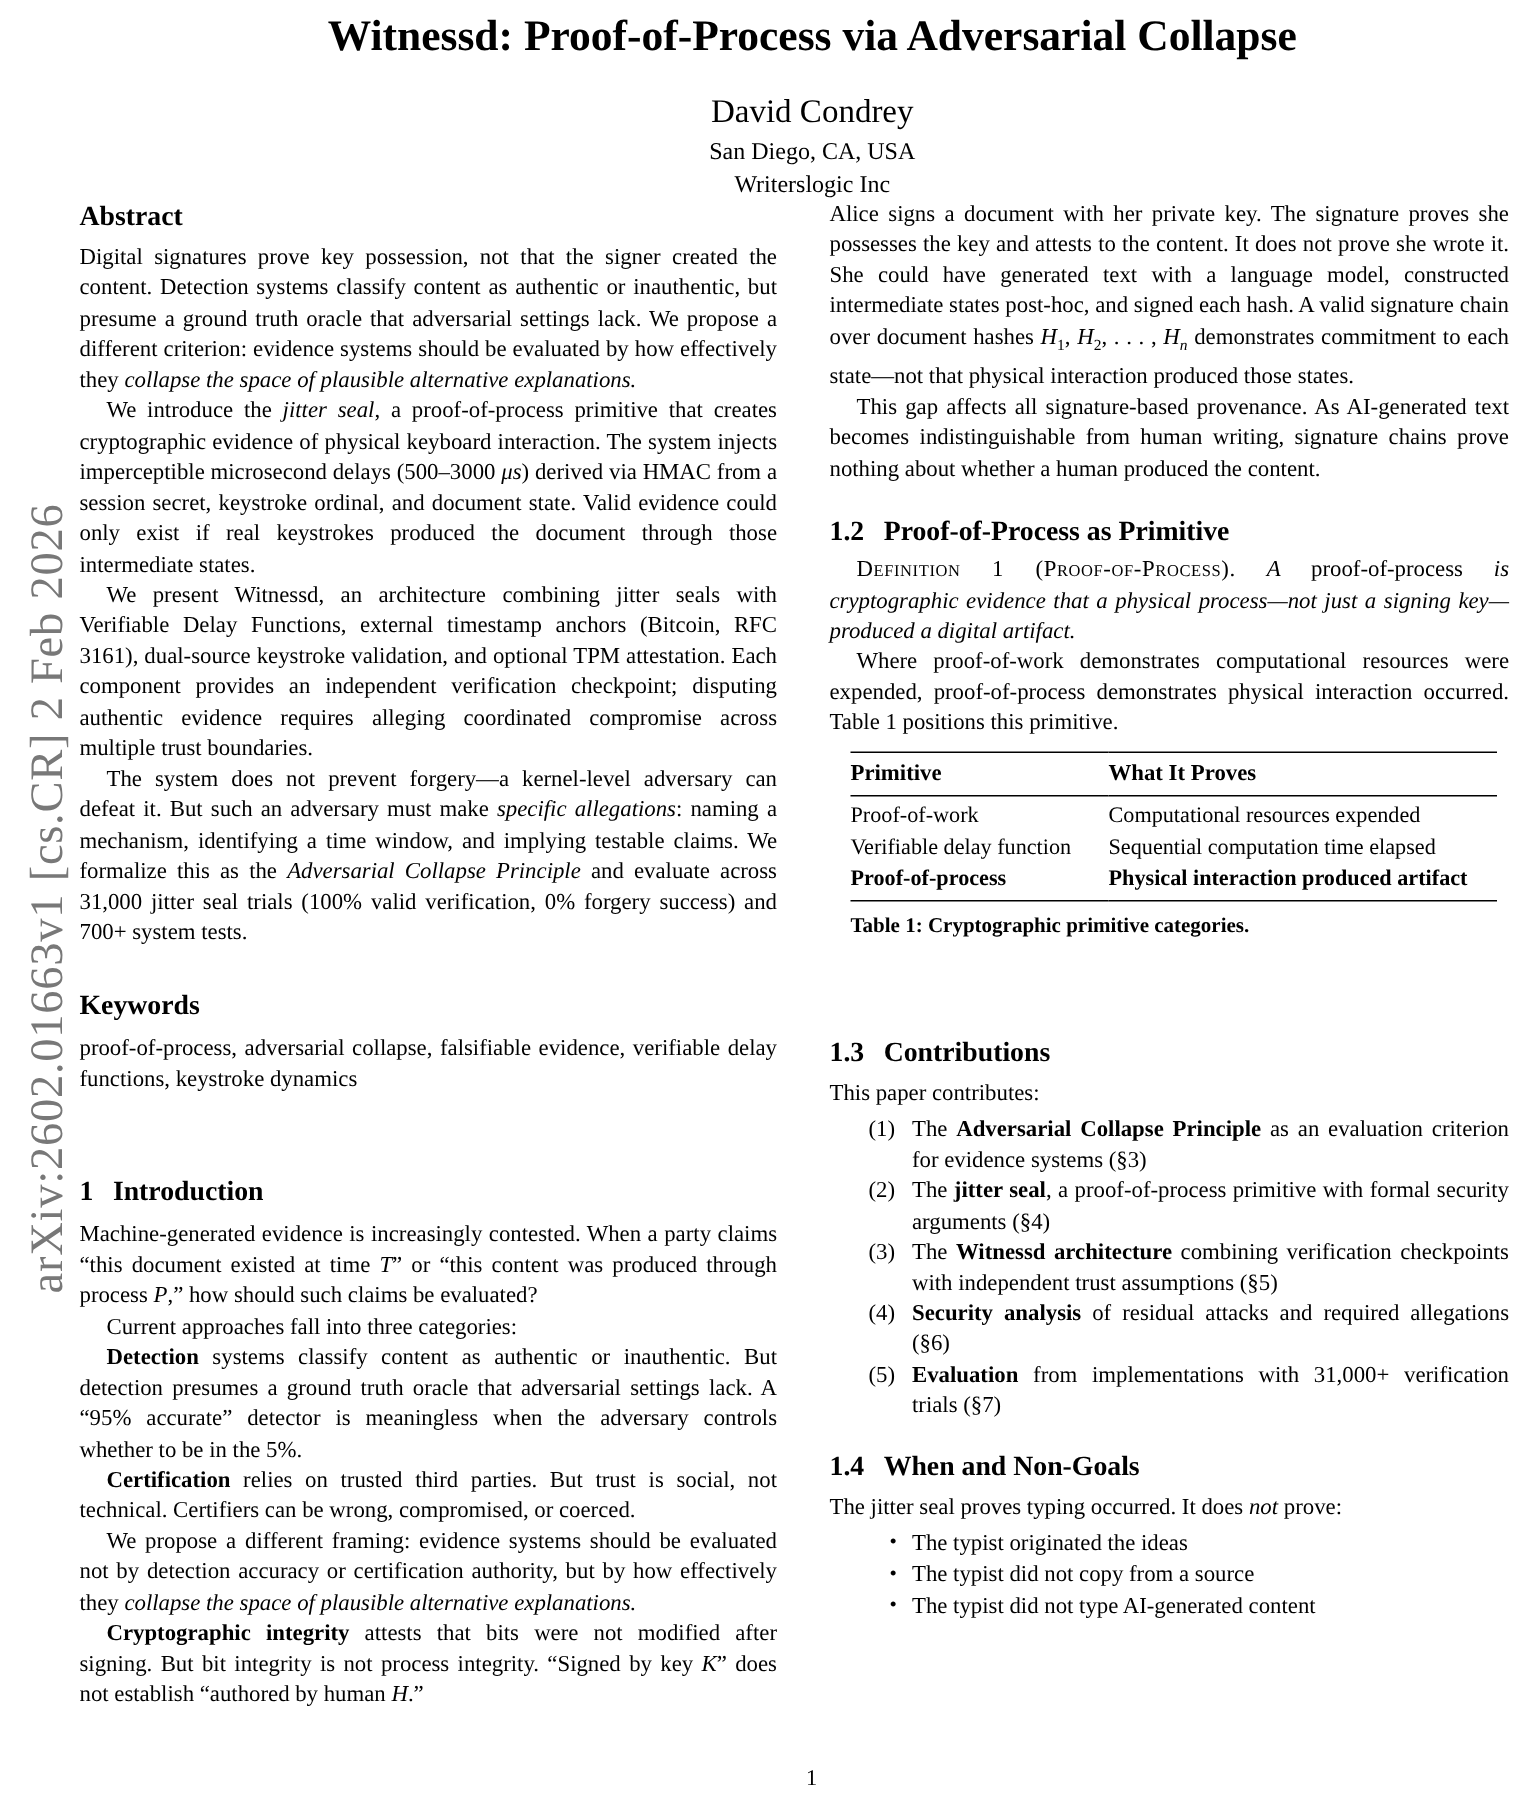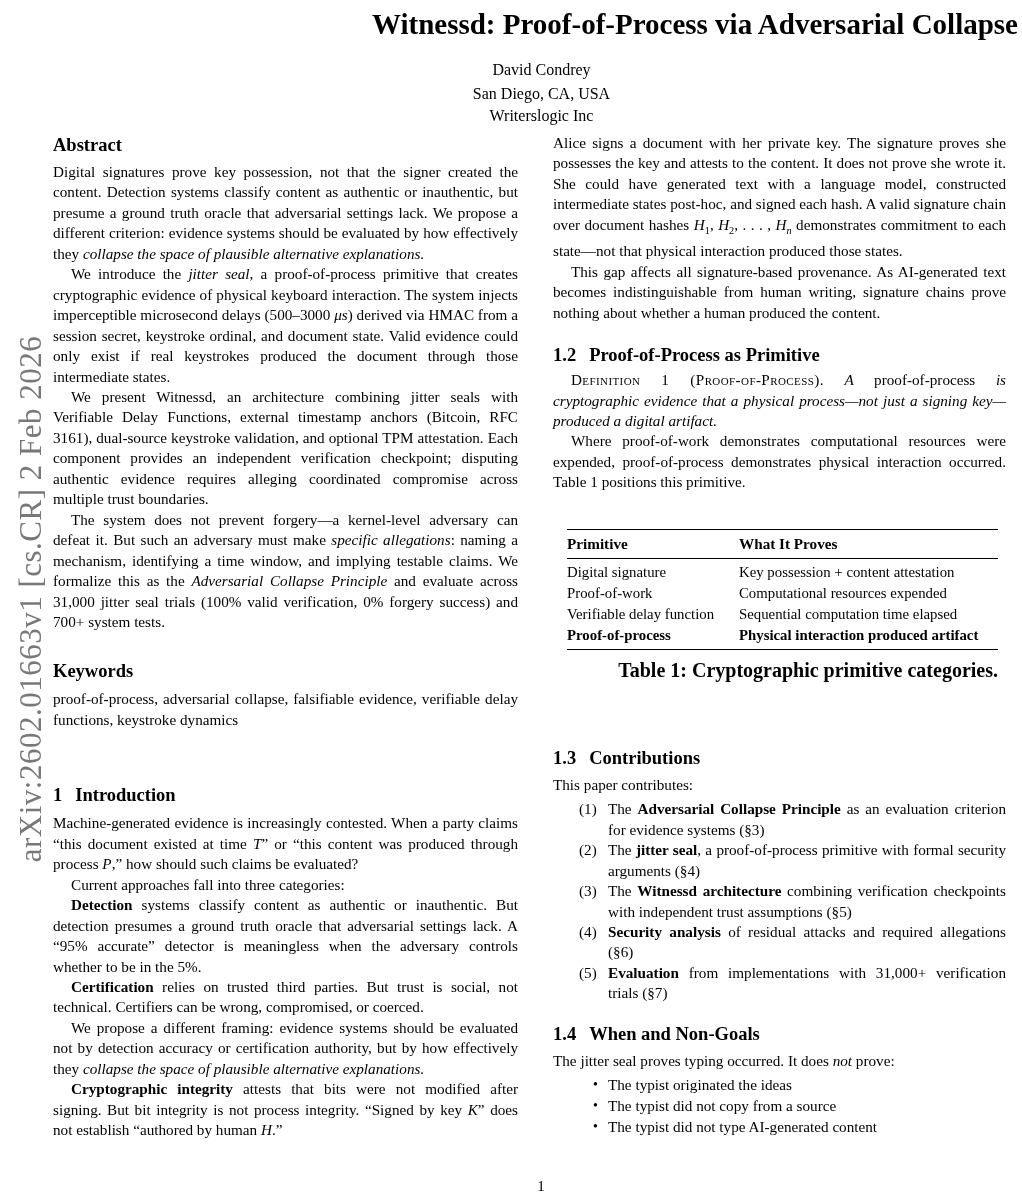--- a/index.html
+++ b/index.html
@@ -17,22 +17,22 @@
     position: absolute;
     left: 31px; top: 599px;
     transform: translate(-50%, -50%) rotate(-90deg);
     white-space: nowrap;
     font-size: 31px;
     color: #787878;
     letter-spacing: 0.5px;
   }
   
   .header { position: absolute; top: 0; left: 65px; width: 953px; text-align: center; }
-  .title { font-size: 29px; font-weight: bold; margin: 8px 0 0 0; text-align: right; }
-  .author { font-size: 16px; margin-top: 20px; }
+  .title { font-size: 29px; font-weight: bold; margin: 8px 0 0 0; }
+  .author { font-size: 22px; margin-top: 20px; }
   .affil { font-size: 16px; margin-top: 4px; line-height: 22px; }
   .affil div { line-height: 22px; }
   
   .columns { position: absolute; top: 133px; left: 53px; width: 953px; display: flex; gap: 35px; }
   .col-left  { width: 465px; }
   .col-right { width: 453px; }
   p.body {
     font-size: 15.2px; line-height: 20.45px;
     text-align: justify; margin: 0;
     hyphens: auto;
@@ -47,40 +47,40 @@
   
   .s11-head { margin: 2px 0 6px 0; }
   .s12-head { margin-top: 22px; margin-bottom: 4px; }
   .definition { margin: 8px 0 12px 0; }
   .seg-i { font-style: italic; }
   .seg-b { font-weight: bold; }
   .seg-sc { font-variant: small-caps; letter-spacing: 0.4px; }
   .seg-sub { vertical-align: sub; font-size: 68%; }
   .seg-isub { vertical-align: sub; font-size: 68%; font-style: italic; }
   
-  .ptable-wrap { margin-top: 36px; }
+  .ptable-wrap { margin-top: 8px; }
   table.ptable {
     width: 431px; margin-left: 14px;
     border-collapse: collapse;
     border-top: 1.7px solid #000;
     border-bottom: 1.4px solid #000;
   }
   table.ptable th {
     text-align: left; font-size: 15.2px; font-weight: bold;
     padding: 5px 0 5px 0;
     border-bottom: 1.4px solid #000;
   }
   table.ptable td { font-size: 14.8px; line-height: 21px; padding: 0; vertical-align: top; }
   table.ptable .col1 { width: 172px; }
   table.ptable tbody tr:first-child td { padding-top: 3px; }
   table.ptable tbody tr:last-child td { padding-bottom: 3px; }
   tr.row-bold td { font-weight: bold; }
   .tcap {
     width: 431px; margin-left: 14px; margin-top: 9px;
-    text-align: right; font-weight: bold; font-size: 20px;
+    text-align: left; font-weight: bold; font-size: 14px;
   }
   
   .s13-head { margin: 66px 0 6px 0; }
   .lead { margin-top: 2px; }
   .numlist { margin-top: 4px; }
   .numitem { position: relative; padding-left: 55px; font-size: 15.2px; line-height: 20.45px; text-align: justify; hyphens: auto; }
   .numitem .num { position: absolute; left: 26px; }
   
   .s14-head { margin: 20px 0 6px 0; }
   .bullets { margin-top: 4px; }
@@ -146,24 +146,20 @@
       <div class="ptable-wrap">
         <table class="ptable">
           <thead>
             <tr>
               <th class="col1">Primitive</th>
               <th>What It Proves</th>
             </tr>
           </thead>
           <tbody>
             <tr>
-              <td class="col1">Digital signature</td>
-              <td>Key possession + content attestation</td>
-            </tr>
-            <tr>
               <td class="col1">Proof-of-work</td>
               <td>Computational resources expended</td>
             </tr>
             <tr>
               <td class="col1">Verifiable delay function</td>
               <td>Sequential computation time elapsed</td>
             </tr>
             <tr class="row-bold">
               <td class="col1">Proof-of-process</td>
               <td>Physical interaction produced artifact</td>

